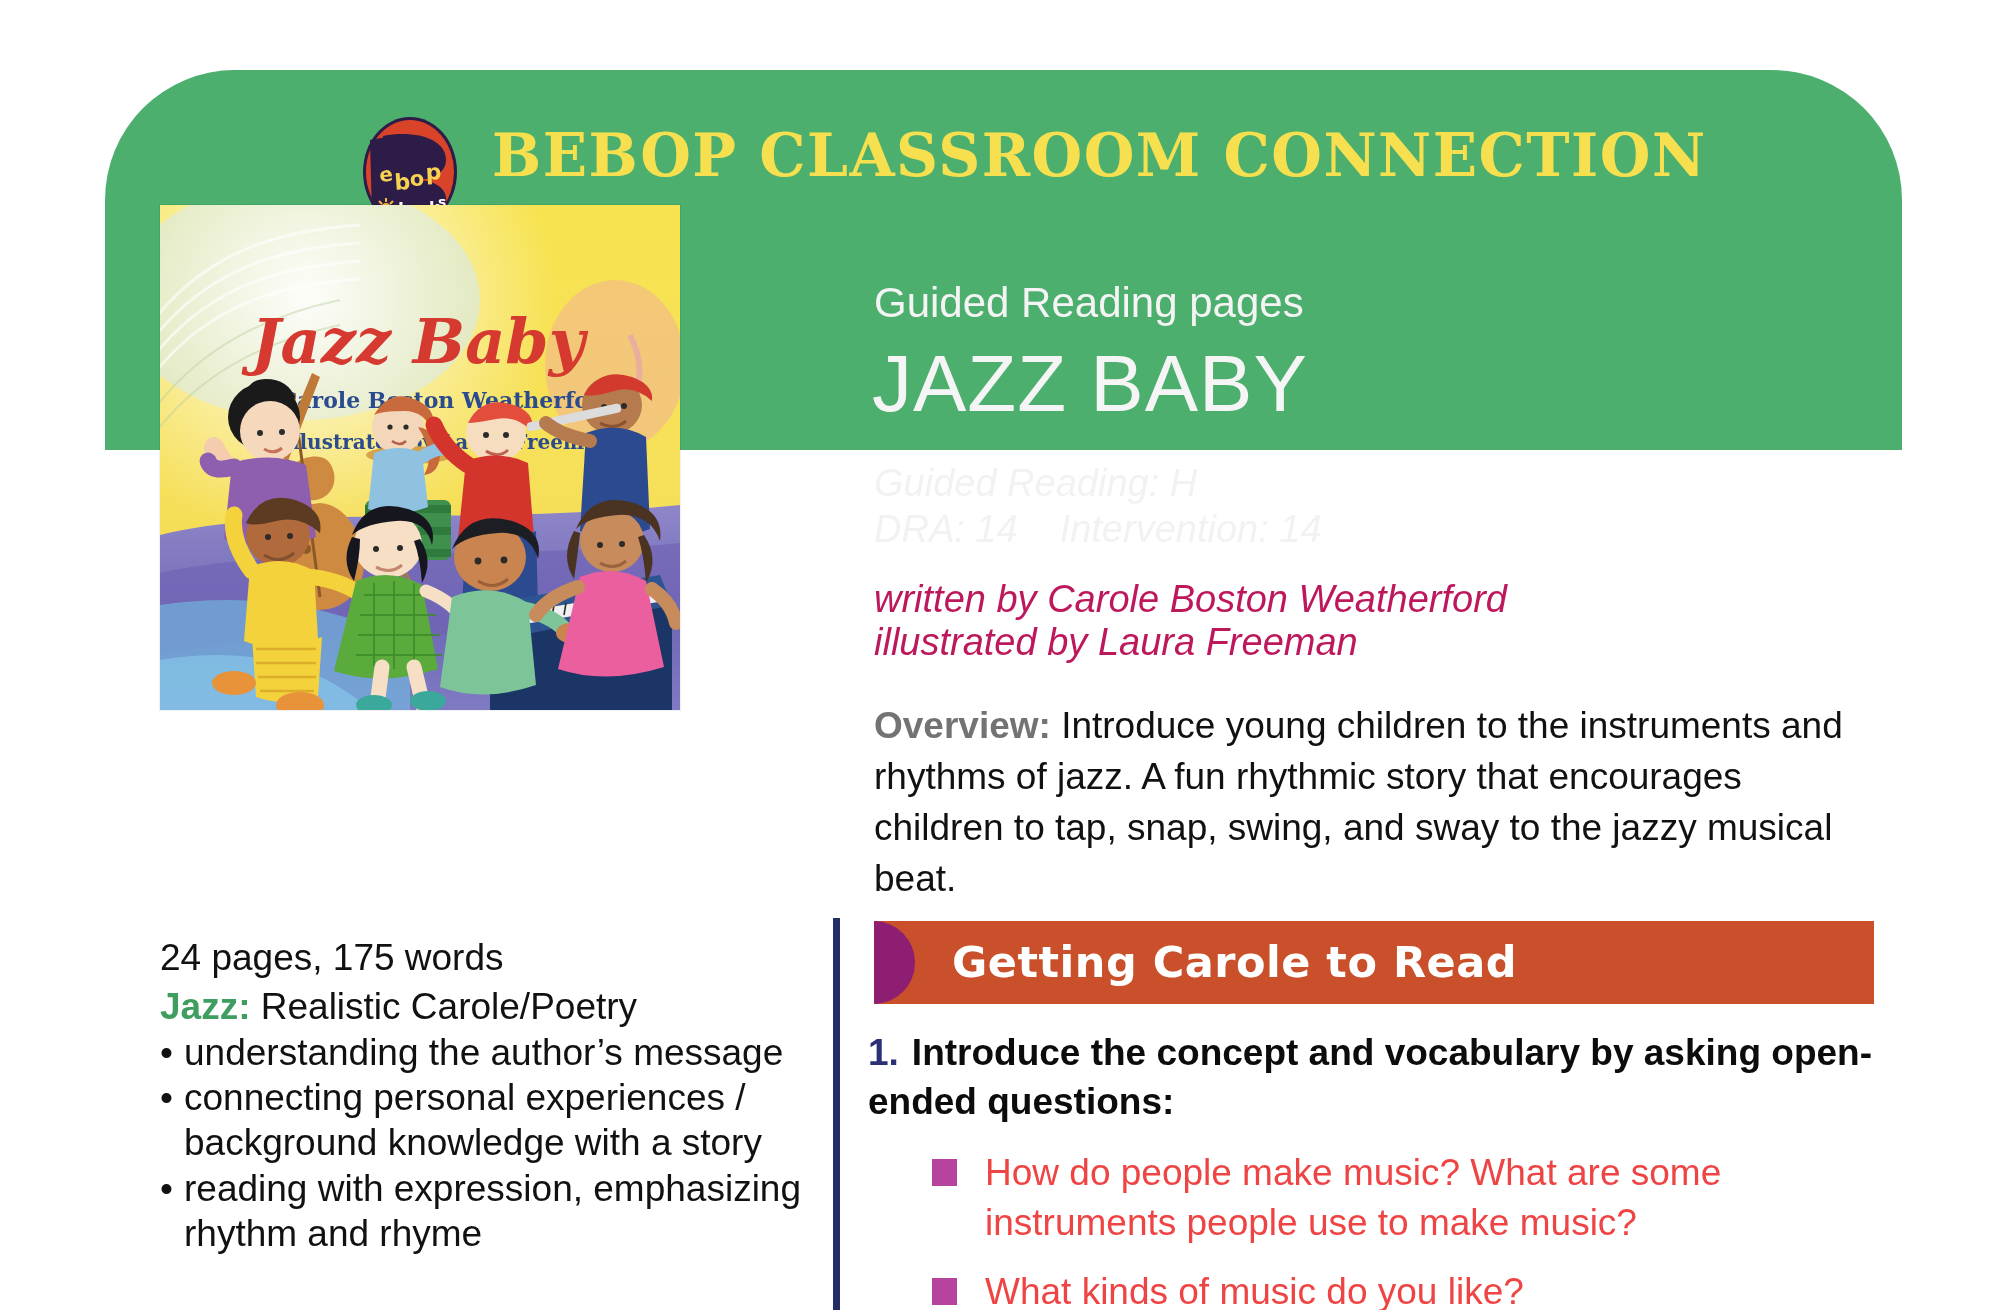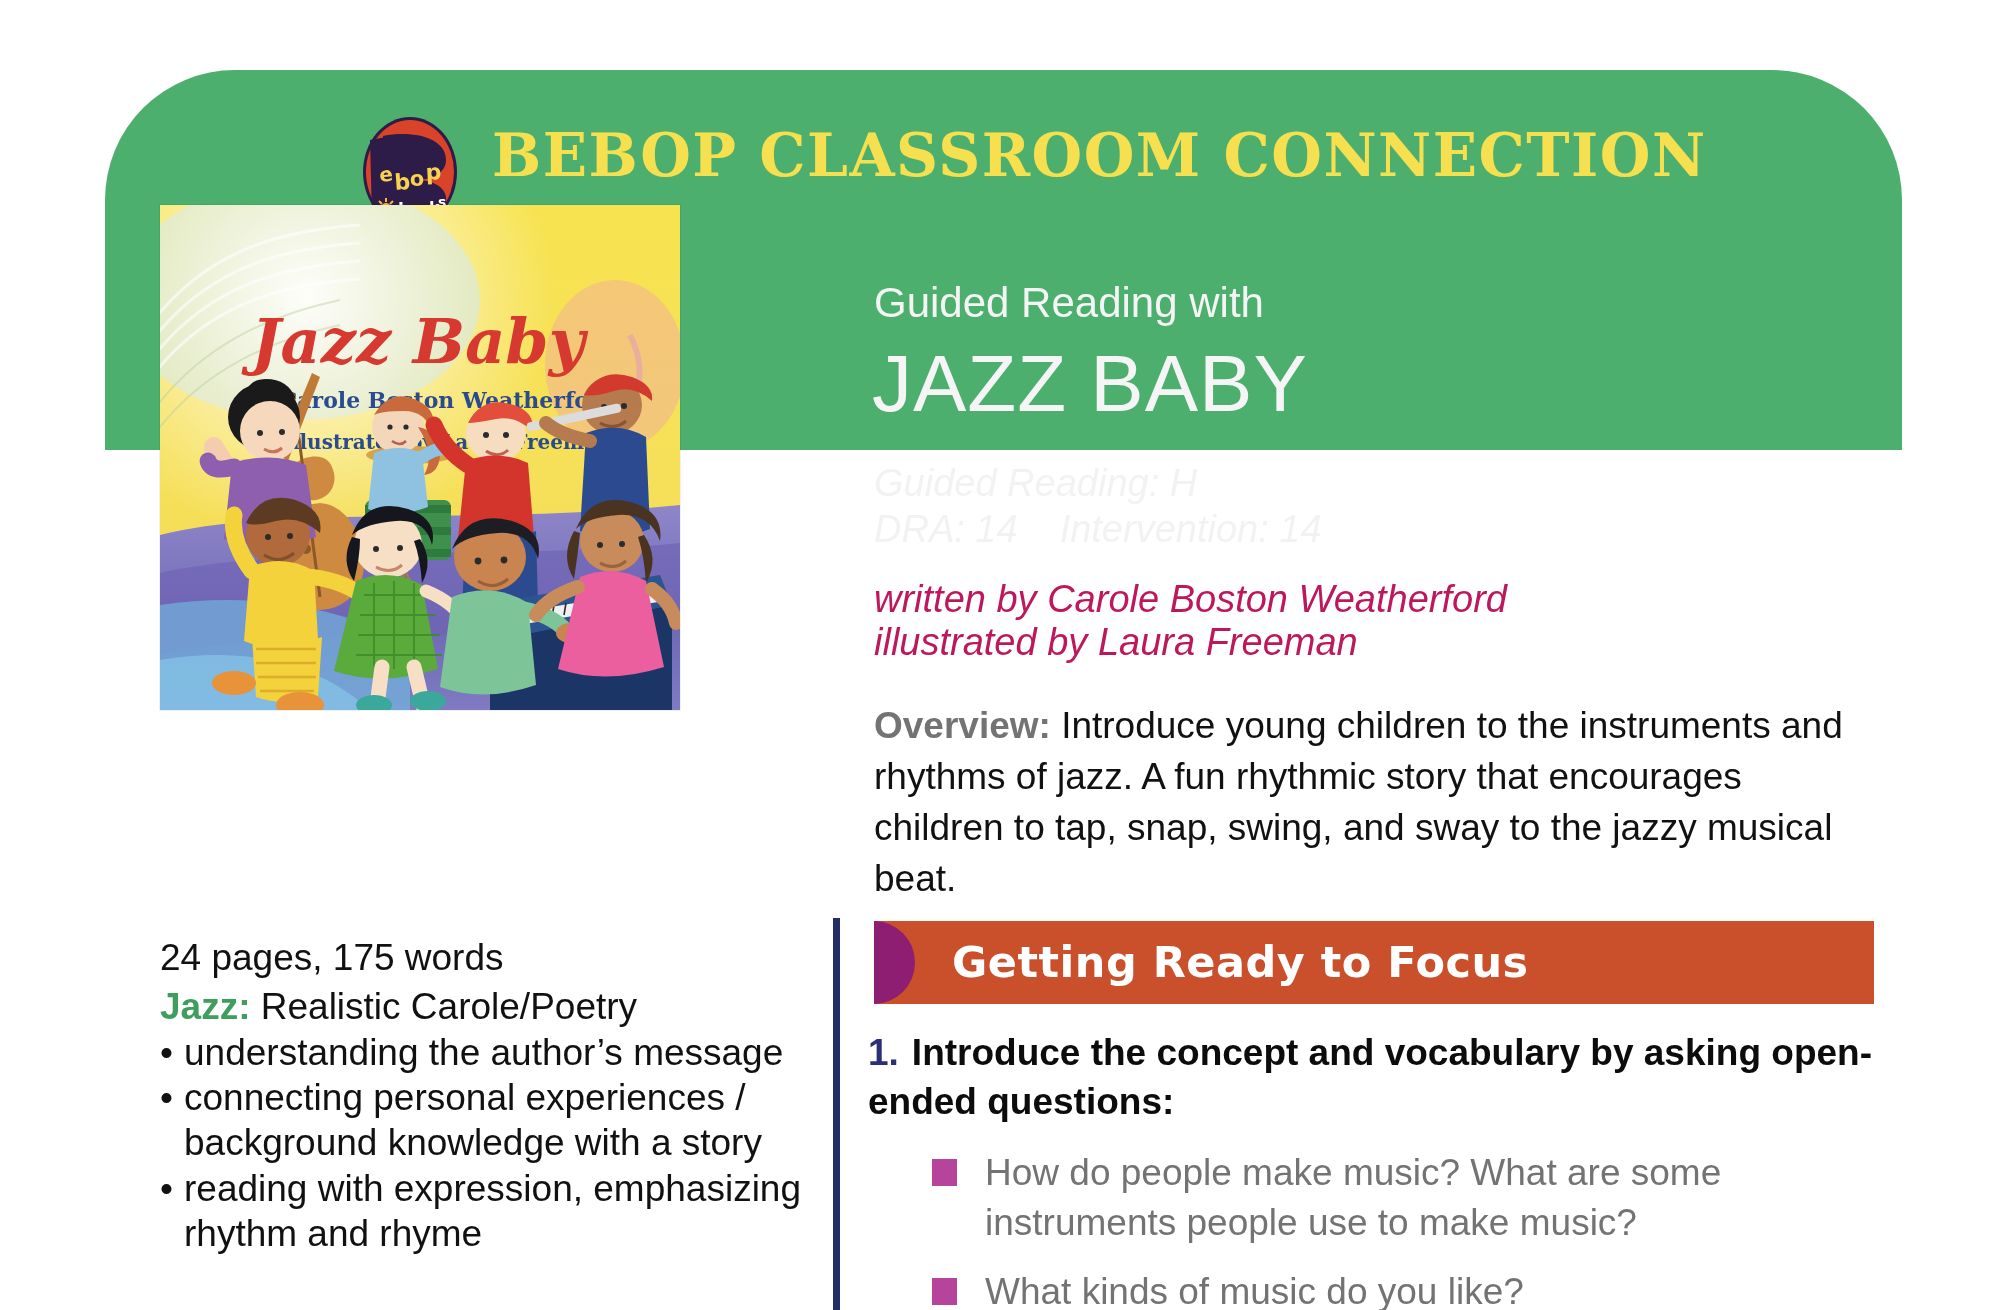--- a/index.html
+++ b/index.html
@@ -211,21 +211,21 @@
     width: 25px;
     height: 27px;
     background: #b6439c;
     margin-top: 11px;
     margin-right: 28px;
   }
   .qtext {
     flex: 1 1 auto;
     font-size: 37px;
     line-height: 1.36;
-    color: #737373;
+    color: #ef4444;
   }
 
   
   .leftcol {
     position: absolute;
     left: 160px;
     top: 935px;
     width: 660px;
     z-index: 9;
     color: #111111;
@@ -509,21 +509,21 @@
       <circle cx="440" cy="340" r="3" fill="#2b2b2b"></circle>
       <circle cx="462" cy="339" r="3" fill="#2b2b2b"></circle>
       <path d="M440 358 q14 8 26 -2" stroke="#9a6340" stroke-width="3" fill="none"></path>
       <path d="M420 372 q34 -14 66 4 l18 86 q-58 18 -106 2 Z" fill="#ec5f9e"></path>
       <path d="M418 382 q-30 10 -42 28" stroke="#c78b5c" stroke-width="14" fill="none" stroke-linecap="round"></path>
       <path d="M492 384 q20 14 24 34" stroke="#c78b5c" stroke-width="14" fill="none" stroke-linecap="round"></path>
     </g>
   </svg>
 </div>
 
-<div class="gr-with">Guided Reading with</div>
+<div class="gr-with">Guided Reading pages</div>
 <div class="gr-title">JAZZ BABY</div>
 <div class="gr-level">
   <div>Guided Reading: H</div>
   <div>
     <span>DRA: 14</span><span class="dra-gap"></span><span>Intervention: 14</span>
   </div>
 </div>
 
 <div class="credits">
   <div>written by Carole Boston Weatherford</div>
@@ -531,21 +531,21 @@
 </div>
 
 <div class="overview">
   <span class="ov-label">Overview:</span><span> Introduce young children to the instruments and rhythms of jazz. A fun rhythmic story that encourages children to tap, snap, swing, and sway to the jazzy musical beat.</span>
 </div>
 
 <div class="divider"></div>
 
 <div class="section-bar">
   <div class="dot"></div>
-  <div class="bar-label">Getting Ready to Focus</div>
+  <div class="bar-label">Getting Carole to Read</div>
 </div>
 
 <div class="step">
   <span class="num">1.</span><span>Introduce the concept and vocabulary by asking open-ended questions:</span>
 </div>
 
 <div class="qlist">
   <div class="qitem">
     <span class="qbullet"></span>
     <span class="qtext">How do people make music? What are some instruments people use to make music?</span>

